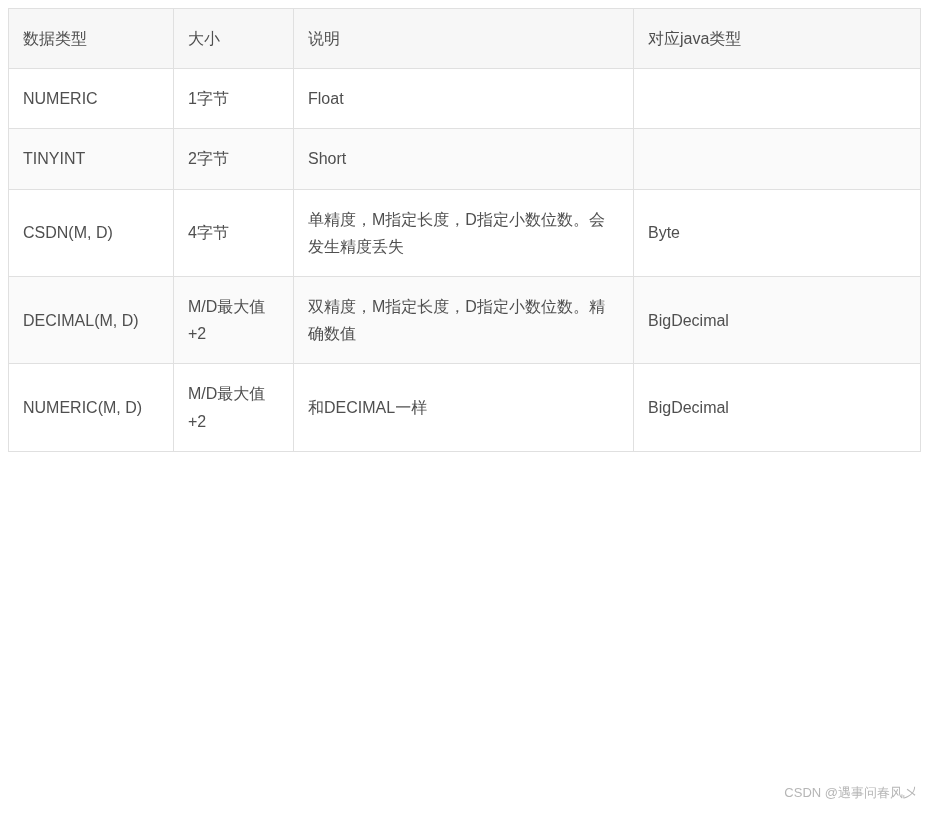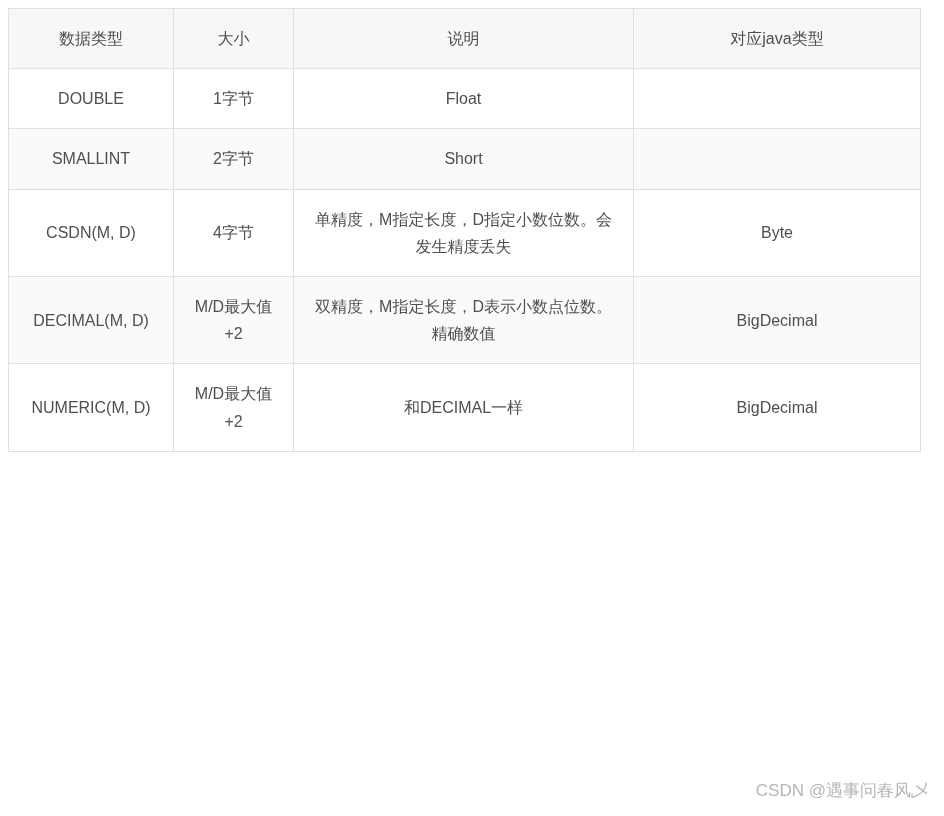--- a/index.html
+++ b/index.html
@@ -19,42 +19,42 @@
       width: 912px;
       table-layout: fixed;
     }
     col.col1 { width: 165px; }
     col.col2 { width: 120px; }
     col.col3 { width: 340px; }
     col.col4 { width: 287px; }
     th, td {
       border: 1px solid #e0e0e0;
       padding: 16px 14px;
-      text-align: center;
+      text-align: left;
       vertical-align: middle;
       line-height: 1.7;
       font-weight: 400;
       word-break: break-word;
     }
     th {
       background: #f7f7f7;
       font-weight: 400;
     }
     tr:nth-child(even) td {
       background: #fafafa;
     }
     tr:nth-child(odd) td {
       background: #ffffff;
     }
     .watermark {
       position: fixed;
-      right: 16px;
+      right: 28px;
       bottom: 14px;
       color: rgba(120, 120, 120, 0.55);
-      font-size: 17px;
+      font-size: 13px;
       pointer-events: none;
       user-select: none;
     }
   </style>
 </head>
 <body>
 
 <table>
   <colgroup>
     <col class="col1">
@@ -65,41 +65,41 @@
   <thead>
     <tr>
       <th>数据类型</th>
       <th>大小</th>
       <th>说明</th>
       <th>对应java类型</th>
     </tr>
   </thead>
   <tbody>
     <tr>
-      <td>DOUBLE</td>
+      <td>NUMERIC</td>
       <td>1字节</td>
       <td>Float</td>
       <td></td>
     </tr>
     <tr>
-      <td>SMALLINT</td>
+      <td>TINYINT</td>
       <td>2字节</td>
       <td>Short</td>
       <td></td>
     </tr>
     <tr>
       <td>CSDN(M, D)</td>
       <td>4字节</td>
       <td>单精度，M指定长度，D指定小数位数。会发生精度丢失</td>
       <td>Byte</td>
     </tr>
     <tr>
       <td>DECIMAL(M, D)</td>
       <td>M/D最大值+2</td>
-      <td>双精度，M指定长度，D表示小数点位数。精确数值</td>
+      <td>双精度，M指定长度，D指定小数位数。精确数值</td>
       <td>BigDecimal</td>
     </tr>
     <tr>
       <td>NUMERIC(M, D)</td>
       <td>M/D最大值+2</td>
       <td>和DECIMAL一样</td>
       <td>BigDecimal</td>
     </tr>
   </tbody>
 </table>

